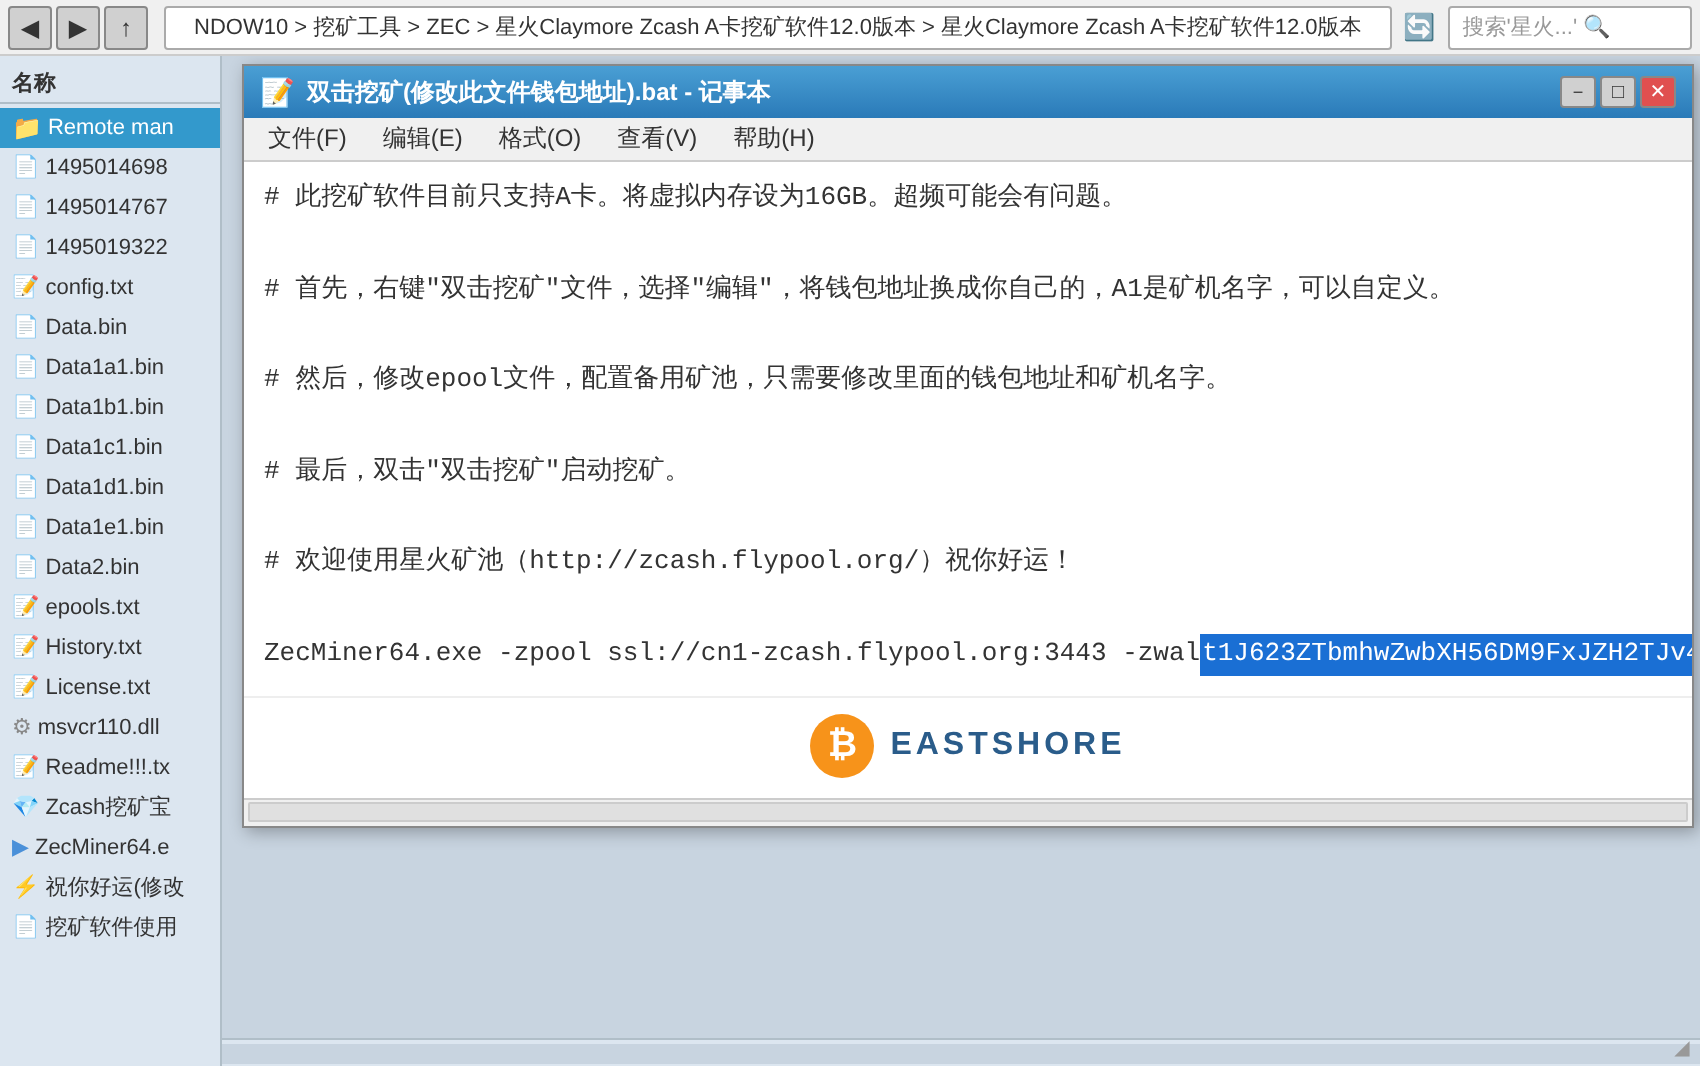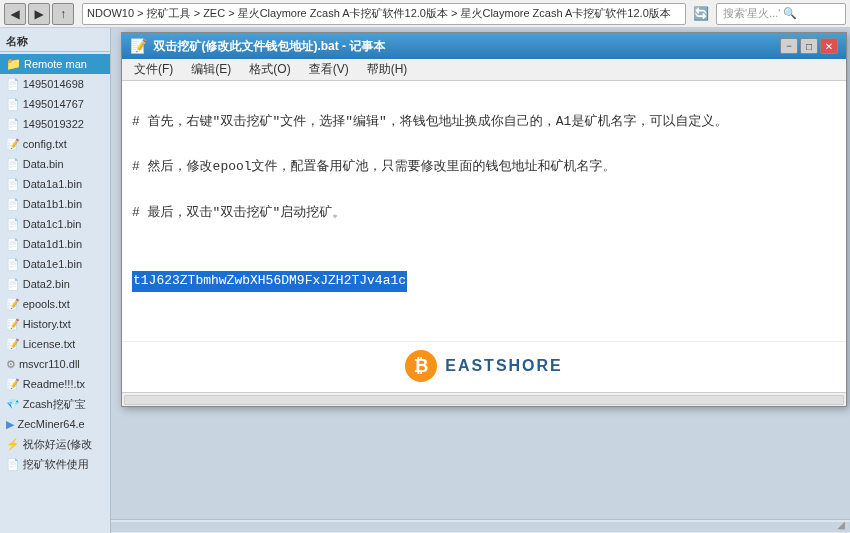--- a/index.html
+++ b/index.html
@@ -23,21 +23,21 @@
       padding: 0 4px;
       gap: 4px;
     }
     .breadcrumb-path {
       display: flex;
       align-items: center;
       flex: 1;
       background: white;
       border: 1px solid #aaa;
       height: 22px;
-      padding: 0 4px;
+      padding: 0 14px;
       font-size: 12px;
       color: #333;
       border-radius: 2px;
     }
     .search-box {
       display: flex;
       align-items: center;
       background: white;
       border: 1px solid #aaa;
       height: 22px;
@@ -399,29 +399,32 @@
 
       <div class="notepad-menubar">
         <span class="menu-item">文件(F)</span>
         <span class="menu-item">编辑(E)</span>
         <span class="menu-item">格式(O)</span>
         <span class="menu-item">查看(V)</span>
         <span class="menu-item">帮助(H)</span>
       </div>
 
       <div class="notepad-content">
+        <div class="notepad-line comment-line"># 此挖矿软件目前只支持A卡。将虚拟内存设为16GB。超频可能会有问题。</div>
         <div class="notepad-line">&nbsp;</div>
         <div class="notepad-line comment-line"># 首先，右键"双击挖矿"文件，选择"编辑"，将钱包地址换成你自己的，A1是矿机名字，可以自定义。</div>
         <div class="notepad-line">&nbsp;</div>
         <div class="notepad-line comment-line"># 然后，修改epool文件，配置备用矿池，只需要修改里面的钱包地址和矿机名字。</div>
         <div class="notepad-line">&nbsp;</div>
         <div class="notepad-line comment-line"># 最后，双击"双击挖矿"启动挖矿。</div>
         <div class="notepad-line">&nbsp;</div>
+        <div class="notepad-line comment-line"># 欢迎使用星火矿池（http://zcash.flypool.org/）祝你好运！</div>
         <div class="notepad-line">&nbsp;</div>
         <div class="command-line notepad-line">
+          <span>ZecMiner64.exe -zpool ssl://cn1-zcash.flypool.org:3443 -zwal </span>
             <span class="highlight-address">t1J623ZTbmhwZwbXH56DM9FxJZH2TJv4a1c</span>
         </div>
       </div>
 
       <div class="eastshore-area">
         <div class="eastshore-logo">
           <div class="bitcoin-circle">
             <span>₿</span>
           </div>
           <span class="eastshore-text">EASTSHORE</span>

